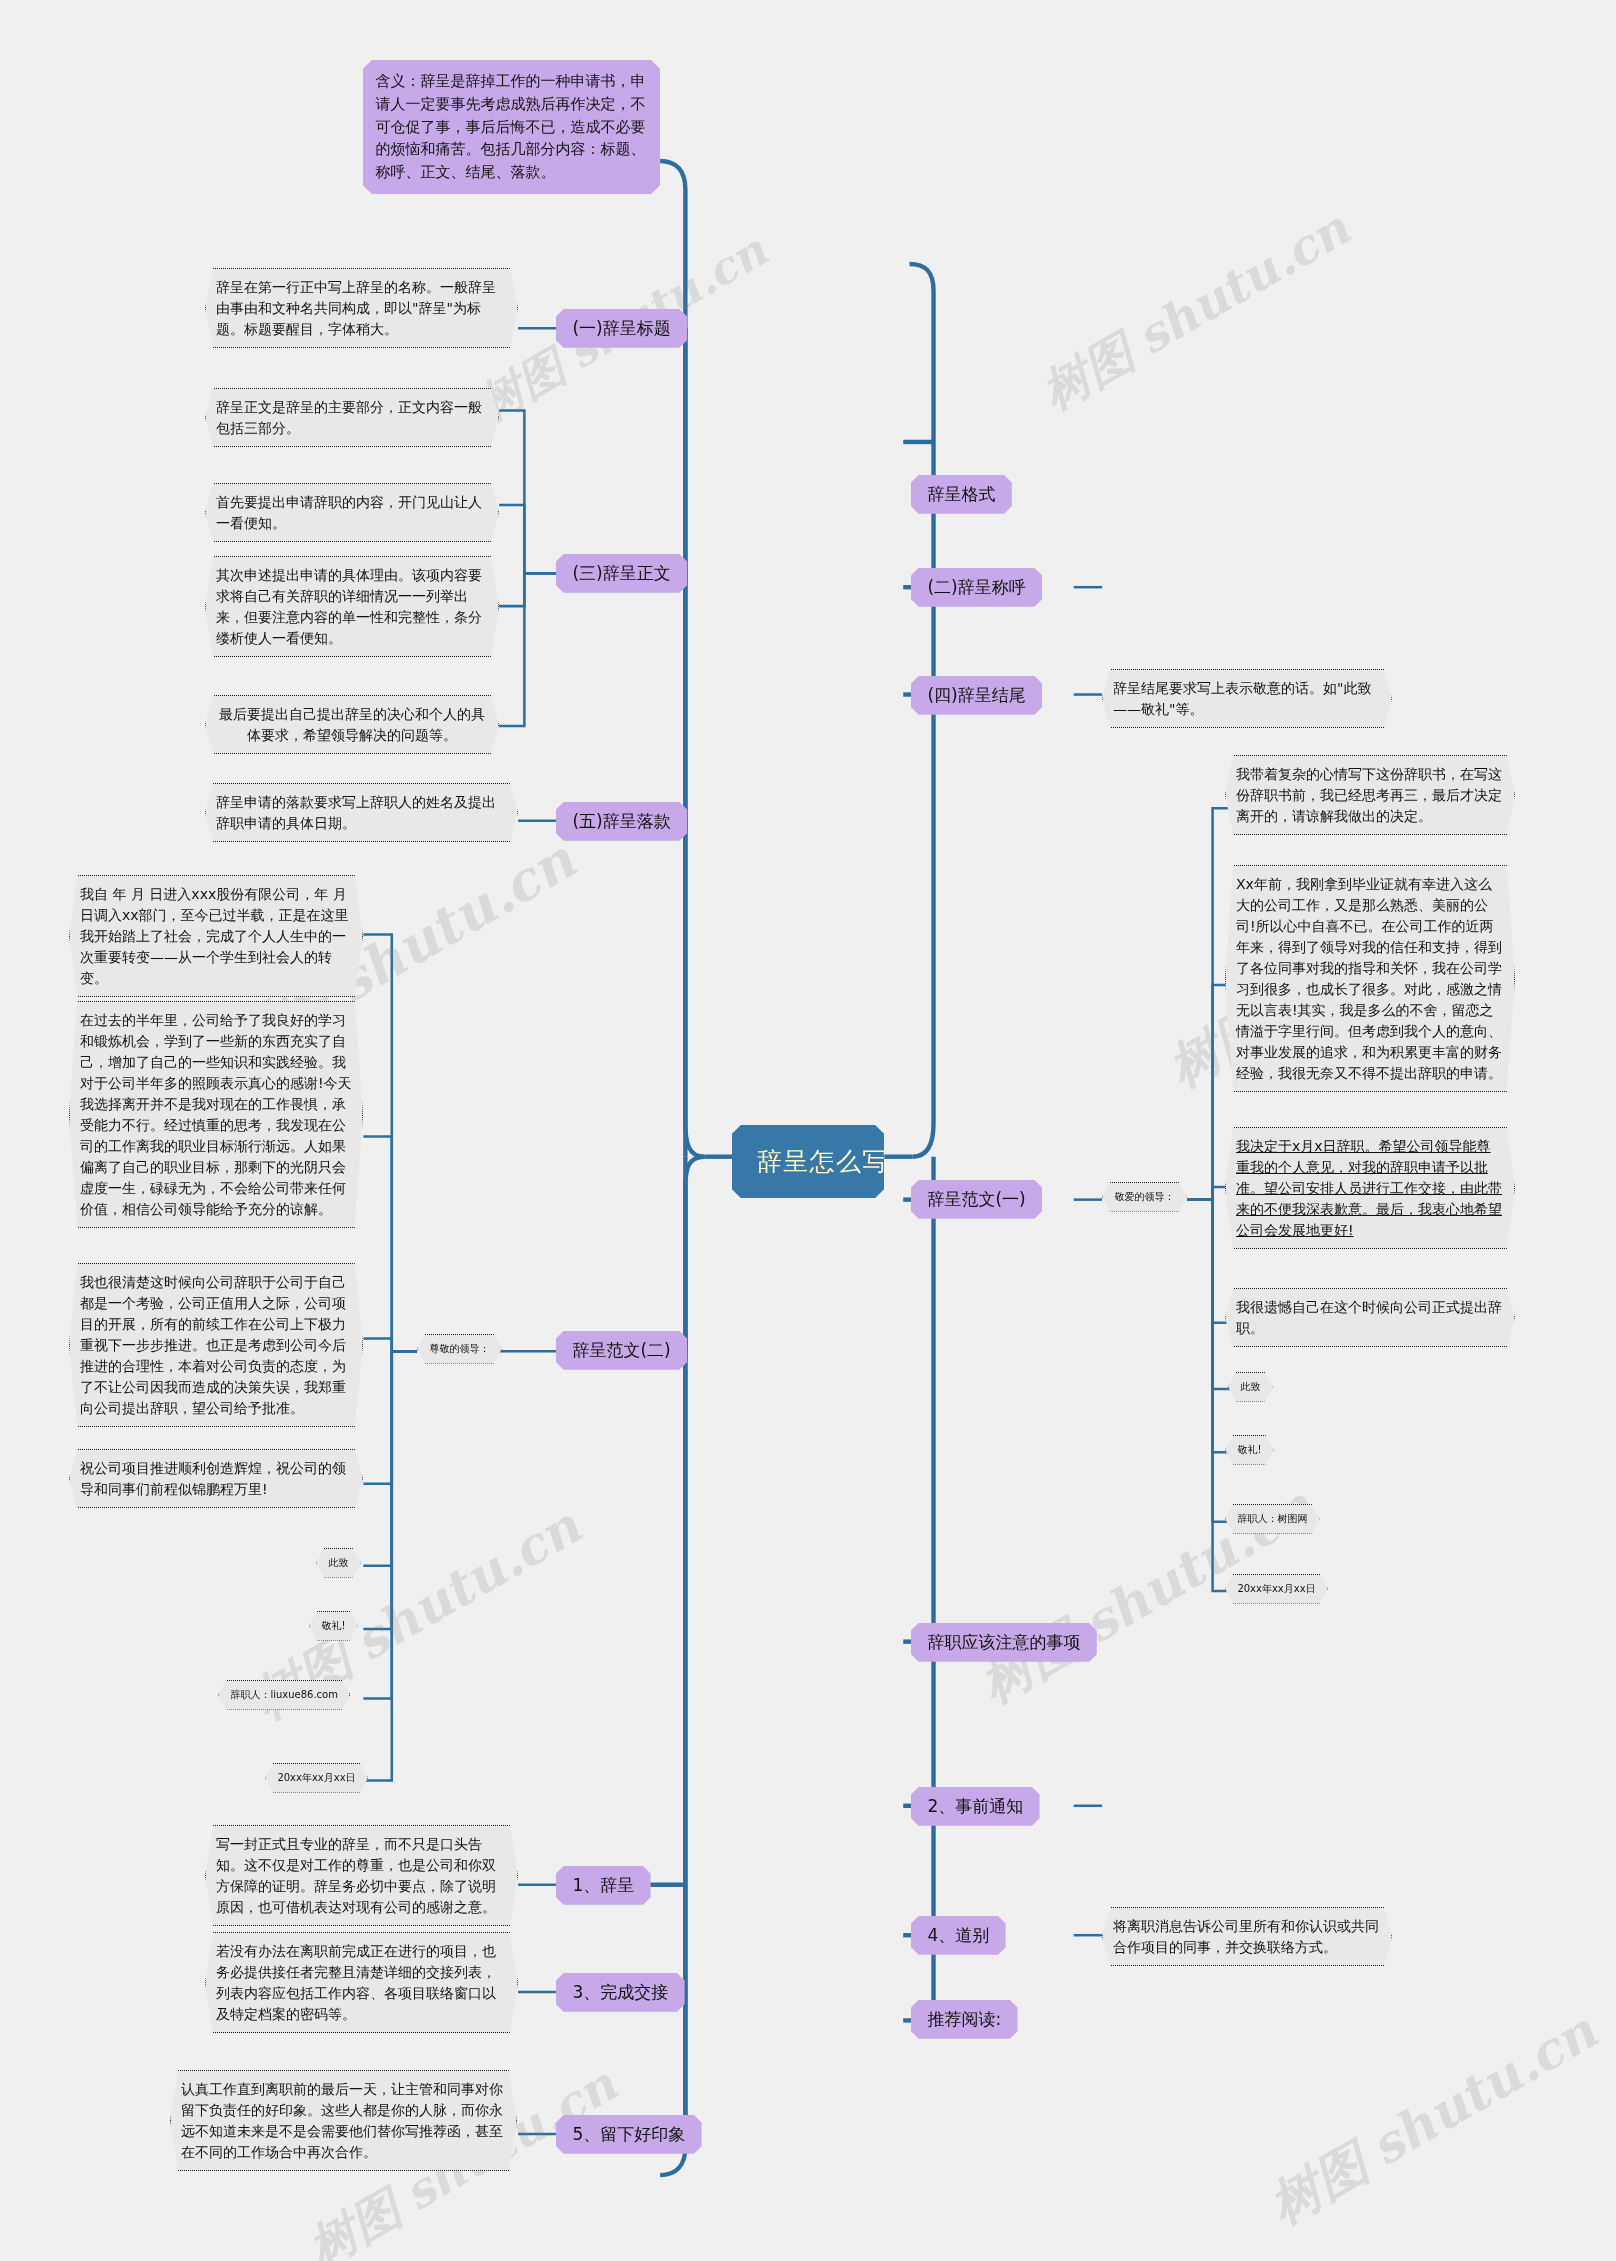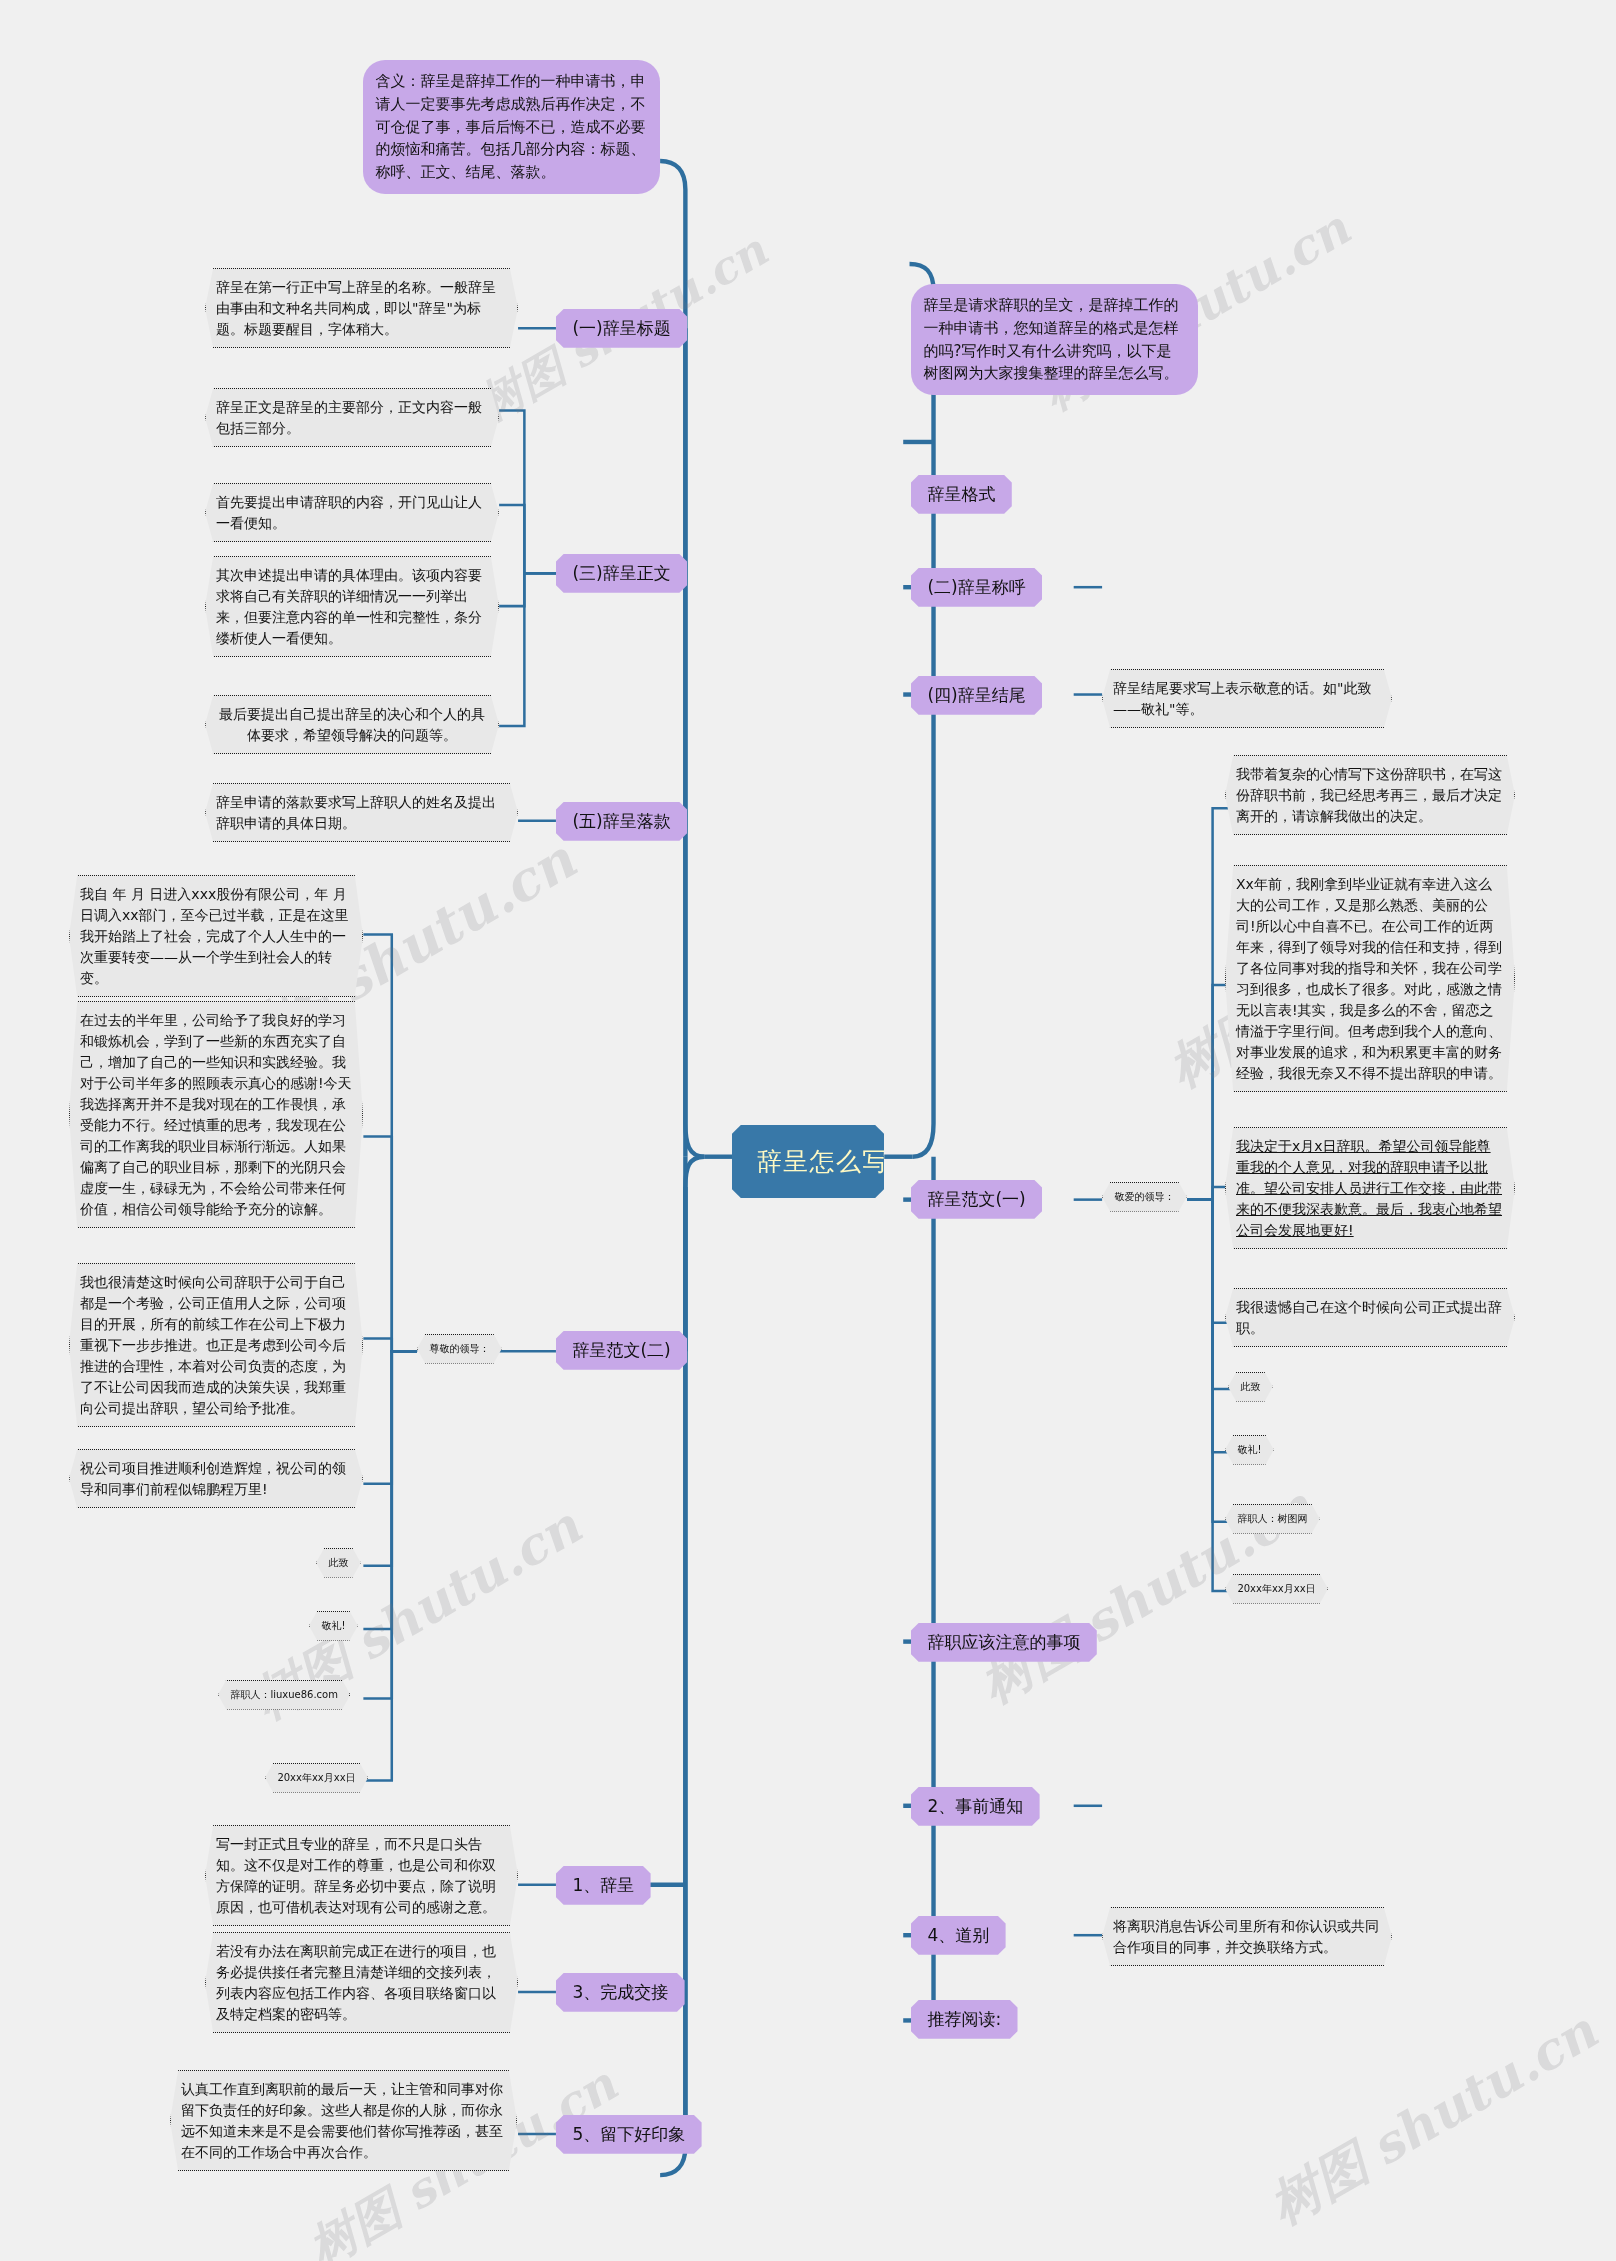--- a/index.html
+++ b/index.html
@@ -44,21 +44,20 @@
   }
 
   
   .lilac-para{
     background:#c7a8e8;
     color:#111;
     font-size:15px;
     line-height:1.52;
     padding:10px 12.6px;
     clip-path:polygon(8.8px 0,calc(100% - 8.8px) 0,100% 8.8px,100% calc(100% - 8.8px),calc(100% - 8.8px) 100%,8.8px 100%,0 calc(100% - 8.8px),0 8.8px);
-    border-radius:22px;
   }
 
   
   .leaf{
     background:#e8e8e8;
     border:1.3px dotted #1a1a1a;
     color:#111;
     font-size:14px;
     line-height:1.5;
     padding:7.6px 10px;
@@ -198,21 +197,20 @@
 
   <div class="node topic" style="left:556px;top:1866px;">1、辞呈</div>
   <div class="node leaf" style="left:205px;top:1825px;width:313px;">写一封正式且专业的辞呈，而不只是口头告知。这不仅是对工作的尊重，也是公司和你双方保障的证明。辞呈务必切中要点，除了说明原因，也可借机表达对现有公司的感谢之意。</div>
 
   <div class="node topic" style="left:556px;top:1973px;">3、完成交接</div>
   <div class="node leaf" style="left:205px;top:1932px;width:313px;">若没有办法在离职前完成正在进行的项目，也务必提供接任者完整且清楚详细的交接列表，列表内容应包括工作内容、各项目联络窗口以及特定档案的密码等。</div>
 
   <div class="node topic" style="left:556px;top:2115px;">5、留下好印象</div>
   <div class="node leaf" style="left:170px;top:2070px;width:347px;">认真工作直到离职前的最后一天，让主管和同事对你留下负责任的好印象。这些人都是你的人脉，而你永远不知道未来是不是会需要他们替你写推荐函，甚至在不同的工作场合中再次合作。</div>
 
-  <div class="node lilac-para" style="left:911px;top:284px;width:287px;">辞呈是请求辞职的呈文，是辞掉工作的一种申请书，您知道辞呈的格式是怎样的吗?写作时又有什么讲究吗，以下是树图网为大家搜集整理的辞呈怎么写。</div>
 
   <div class="node topic" style="left:911px;top:475px;">辞呈格式</div>
 
   <div class="node topic" style="left:911px;top:568px;">(二)辞呈称呼</div>
 
   <div class="node topic" style="left:911px;top:676px;">(四)辞呈结尾</div>
   <div class="node leaf" style="left:1102px;top:669px;width:290px;">辞呈结尾要求写上表示敬意的话。如"此致——敬礼"等。</div>
 
   <div class="node topic" style="left:911px;top:1180px;">辞呈范文(一)</div>
   <div class="node leaf tiny" style="left:1102px;top:1182px;">敬爱的领导：</div>

